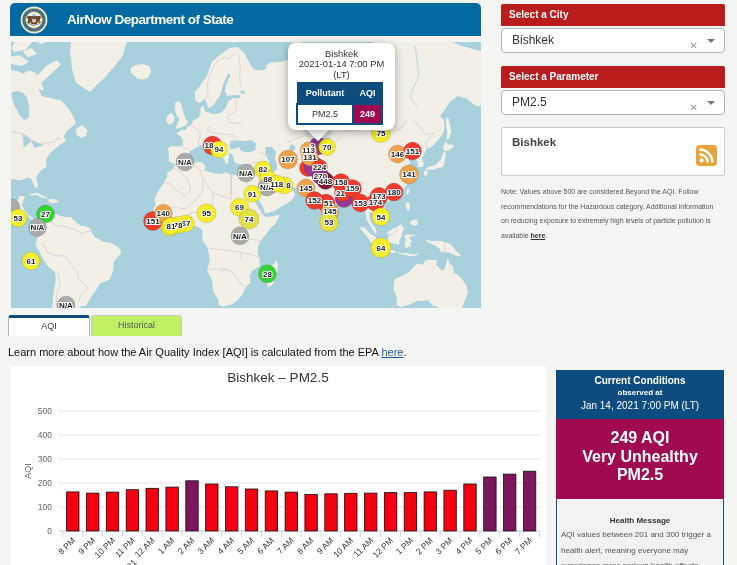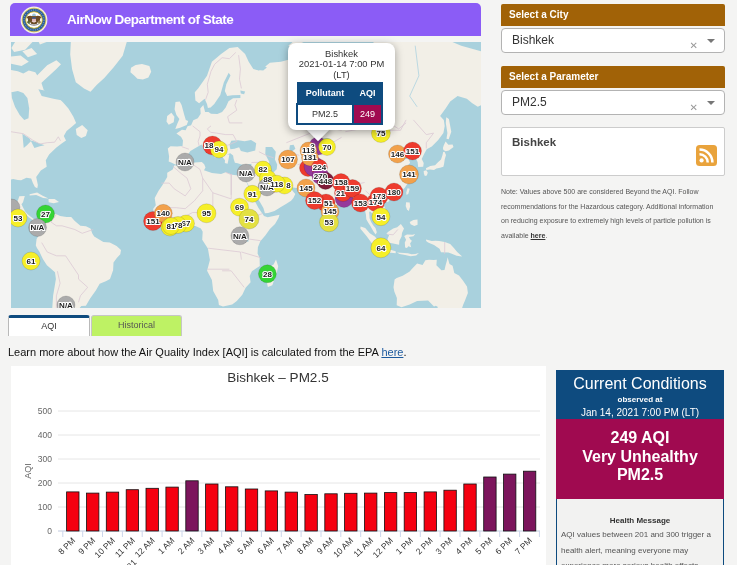--- a/index.html
+++ b/index.html
@@ -1,47 +1,47 @@
 <!DOCTYPE html>
 <html><head><meta charset="utf-8"><style>
 *{margin:0;padding:0;box-sizing:border-box}
 body{width:737px;height:565px;background:#f4f4f3;font-family:"Liberation Sans",sans-serif;position:relative;overflow:hidden}
 .abs{position:absolute}
-#hdr{left:10px;top:3px;width:471px;height:33px;background:#8b5cf6;border-radius:5px 5px 0 0}
+#hdr{left:10px;top:3px;width:471px;height:33px;background:#0369a1;border-radius:5px 5px 0 0}
 #hdr h1{color:#fff;font-size:13.5px;font-weight:bold;position:absolute;left:57px;top:9px;letter-spacing:-0.5px}
 #chartp{left:11px;top:366px;width:535px;height:199px;background:#fff}
-.shead{left:501px;width:224px;height:22px;background:#a16207;color:#fff;font-size:10px;font-weight:bold;line-height:22px;padding-left:8px;border-radius:2px 2px 0 0}
+.shead{left:501px;width:224px;height:22px;background:#b91c1c;color:#fff;font-size:10px;font-weight:bold;line-height:22px;padding-left:8px;border-radius:2px 2px 0 0}
 .sel{left:501px;width:224px;height:25px;background:#fff;border:1px solid #b3b3b3;border-radius:4px;font-size:12px;color:#333;line-height:23px;padding-left:10px}
 .selx{position:absolute;right:26px;top:5px;color:#999;font-size:10px}
 .caret{position:absolute;right:9px;top:10px;width:0;height:0;border-left:4.5px solid transparent;border-right:4.5px solid transparent;border-top:4.5px solid #777}
 #rssbox{left:501px;top:127px;width:224px;height:49px;background:#fff;border:1px solid #ccc;border-radius:2px}
 #rssbox b{position:absolute;left:10px;top:8px;font-size:11.5px;color:#444}
 #note{left:501px;top:185px;width:236px;font-size:7px;color:#555;line-height:14.7px}
 #tabs{left:8px;top:315px;height:21px}
 .tab{float:left;height:21px;text-align:center;font-size:9px}
 #tab1{width:82px;background:#fff;border:1px solid #b9b9b9;border-top:3px solid #0e4b7f;border-bottom:none;color:#333;line-height:16px;border-radius:3px 3px 0 0}
 #tab2{width:107px;background:#d5d5d5;border:1px solid #c6c6c6;border-bottom:none;color:#555;line-height:19px;margin-left:1px;border-radius:3px 3px 0 0}
 #tab3{width:91px;background:#bef264;border:1px solid #c6c6c6;border-bottom:none;color:#555;line-height:19px;margin-left:1px;border-radius:3px 3px 0 0}
 #learn{left:8px;top:346px;font-size:11px;color:#111}
 #learn u{color:#1d5a9e}
 #ccp{left:556px;top:370px;width:168px}
 #cchead{background:#0e4b7f;color:#fff;text-align:center;height:49px;padding-top:4.5px}
-#cchead .l1{font-size:16px;font-weight:normal}
+#cchead .l1{font-size:10px;font-weight:bold}
 #cchead .l2{font-size:8px;font-weight:bold;margin-top:2.5px}
 #cchead .l3{font-size:10px;font-weight:normal;margin-top:2.5px}
 #ccmain{background:#a00a50;color:#fff;text-align:center;font-size:16px;font-weight:bold;line-height:18.7px;height:80px;padding-top:10px}
 #cchealth{background:#f2f2f1;border-left:1.5px solid #0e4b7f;border-right:1.5px solid #0e4b7f;height:67px;padding:17px 4px 0}
 #cchealth .t{text-align:center;font-size:8px;font-weight:bold;color:#333}
 #cchealth .b{font-size:8px;color:#555;line-height:15.7px;margin-top:2px}
 #popup{z-index:10;left:288px;top:43px;width:107px;height:87px;background:#fff;border-radius:8px;box-shadow:0 2px 8px rgba(0,0,0,0.35);text-align:center;font-size:9.4px;color:#333;padding-top:6px;line-height:10.4px}
 #ptail{z-index:9;left:308px;top:117px;width:20px;height:20px;background:#fff;transform:rotate(45deg);box-shadow:3px 3px 5px rgba(0,0,0,0.25)}
 #ptable{position:absolute;left:8px;top:39px;width:87px;border-collapse:collapse;font-size:9px}
 #ptable th{background:#0e4b7f;color:#fff;font-weight:bold;padding:5px 0;border:1.5px solid #0e4b7f}
 #ptable td{padding:3.5px 0;border:2px solid #0e4b7f}
-#ptable td.aqi{background:#a00a50;color:#fff;font-weight:normal}
+#ptable td.aqi{background:#a00a50;color:#fff;font-weight:bold}
 </style></head><body>
 <div id="chartp" class="abs"></div>
 <div id="hdr" class="abs">
     <h1>AirNow Department of State</h1>
   </div>
 <svg width="28" height="28" viewBox="0 0 28 28" style="position:absolute;left:20px;top:5.5px">
 <circle cx="14" cy="14" r="13.4" fill="#f3f1e9"></circle>
 <circle cx="14" cy="14" r="11.6" fill="#2a5f9e"></circle>
 <circle cx="14" cy="14" r="11.9" fill="none" stroke="#d8b60a" stroke-width="0.6"></circle>
 <circle cx="14" cy="14" r="8.3" fill="#fff" stroke="#d8b60a" stroke-width="0.8"></circle>

